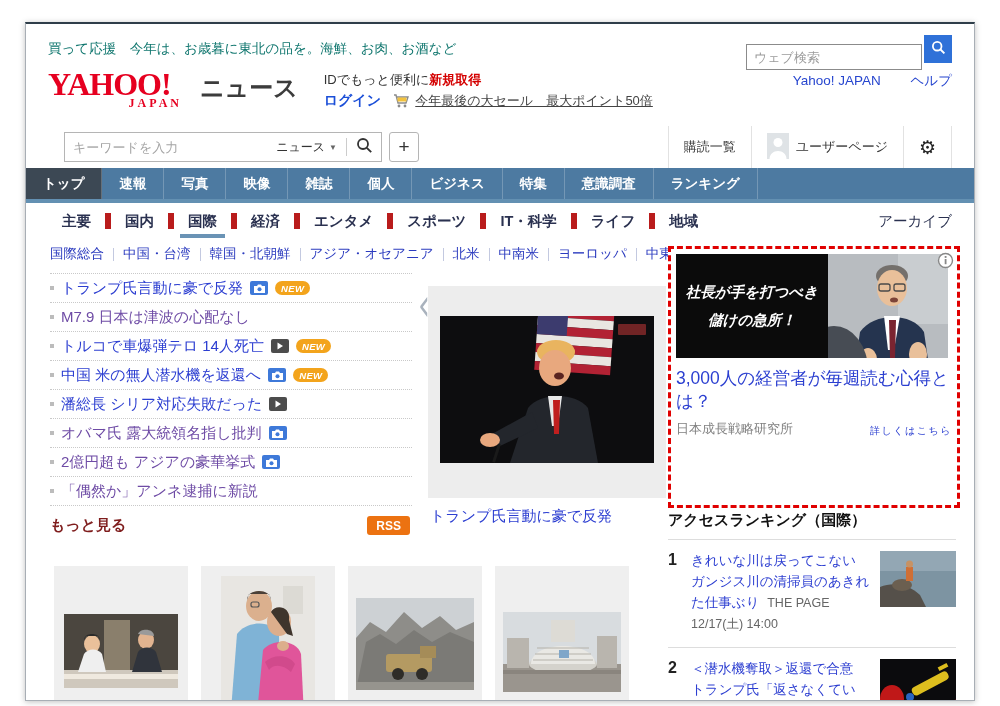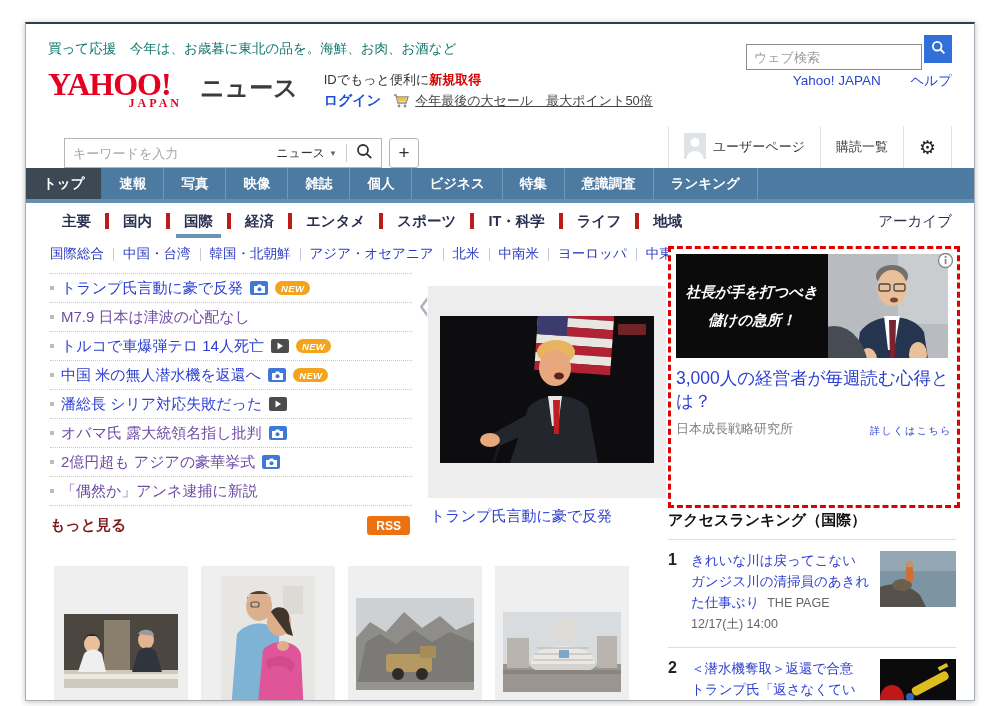--- a/index.html
+++ b/index.html
@@ -29,40 +29,40 @@
   .service-name{font-size:24px;font-weight:bold;color:#3c3c3c;margin:4px 0 0 4px;}
   .id-block{margin-left:26px;font-size:13px;line-height:1.55;margin-top:2px;white-space:nowrap;}
   .id-line1{color:#333;}
   .link-red{color:#d40000;font-weight:bold;cursor:pointer;}
   .login-link{color:#1b4fd8;font-weight:bold;font-size:14px;cursor:pointer;margin-right:8px;}
   .sale-link{color:#444;text-decoration:underline;cursor:pointer;}
   .cart{display:inline-block;vertical-align:-3px;margin-right:3px;}
   .header-links{margin-left:auto;font-size:13.5px;margin-top:4px;white-space:nowrap;}
   .header-links span{color:#2746cf;cursor:pointer;margin-left:26px;}
   
-  .search-row{display:flex;align-items:flex-end;height:42px;padding-left:16px;}
+  .search-row{display:flex;align-items:center;height:42px;padding-left:16px;}
   .kw-box{display:flex;align-items:center;border:1px solid #b5b5b5;height:28px;width:316px;background:#fff;}
   .kw-input{border:none;flex:1;padding:0 8px;font-size:13px;outline:none;color:#333;min-width:0;}
   .kw-input::placeholder{color:#a5a5a5;}
   .scope{font-size:12px;color:#333;display:flex;align-items:center;gap:4px;padding:0 9px;height:18px;border-right:1px solid #ccc;cursor:pointer;white-space:nowrap;}
   .scope .tri{font-size:8px;color:#666;}
   .mag-btn{width:34px;height:100%;display:flex;align-items:center;justify-content:center;background:#fff;border:none;cursor:pointer;}
   .plus-btn{width:30px;height:30px;border:1px solid #b5b5b5;border-radius:3px;margin-left:7px;display:flex;align-items:center;justify-content:center;font-size:19px;color:#333;background:#fff;cursor:pointer;}
   .user-cluster{margin-left:auto;display:flex;align-items:center;height:42px;font-size:13px;color:#333;}
   .uc-seg{display:flex;align-items:center;gap:7px;padding:0 15px;height:42px;border-left:1px solid #e2e2e2;cursor:pointer;white-space:nowrap;}
   .uc-seg:last-child{border-right:1px solid #e2e2e2;}
   .gear{font-family:"DejaVu Sans",sans-serif;font-size:19px;color:#222;}
   
   .main-tabs{display:flex;height:31px;background:#4d7aa1;border-bottom:4px solid #6390b2;}
   .tab{padding:0 17px;line-height:31px;color:#fff;font-size:13.5px;font-weight:bold;border-right:1px solid rgba(255,255,255,.22);cursor:pointer;white-space:nowrap;}
   .tab.active{background:#3c4854;}
   
   .sub-nav{display:flex;align-items:center;height:36px;font-size:14.5px;font-weight:bold;color:#2a3150;}
   .sub-item{padding:0 14px;cursor:pointer;position:relative;height:36px;line-height:36px;white-space:nowrap;}
-  .sub-item + .sub-item{border-left:4px solid #b91c1c;height:16px;line-height:16px;margin-top:0;align-self:center;}
+  .sub-item + .sub-item{border-left:6px solid #b91c1c;height:16px;line-height:16px;margin-top:0;align-self:center;}
   .sub-item.active::after{content:"";position:absolute;left:6px;right:6px;bottom:-9px;height:4px;background:#6a93b5;}
   .archive{margin-left:auto;font-size:14.5px;font-weight:normal;color:#2a3150;cursor:pointer;}
   
   .content{position:relative;height:469px;}
   .cat-row{position:absolute;left:2px;top:6px;display:flex;align-items:center;font-size:13.5px;color:#2b3bbf;white-space:nowrap;}
   .cat-link{cursor:pointer;}
   .cat-sep{width:1px;height:13px;background:#c3c9e0;margin:0 9px;}
   .news-list{position:absolute;left:2px;top:34px;width:362px;}
   .news-item{display:flex;align-items:center;gap:7px;height:28px;border-bottom:1px dotted #c9c9c9;font-size:15px;cursor:pointer;}
   .news-item:first-child{border-top:1px dotted #c9c9c9;}
@@ -165,31 +165,31 @@
             <svg width="17" height="17" viewBox="0 0 17 17">
                 <circle cx="7" cy="7" r="5" fill="none" stroke="#333" stroke-width="1.8"></circle>
                 <line x1="10.8" y1="10.8" x2="15.2" y2="15.2" stroke="#333" stroke-width="1.9"></line>
               </svg>
           </span>
         </button>
       </div>
       <button class="plus-btn">+</button>
       <div class="user-cluster">
         <div class="uc-seg">
+          <span>購読一覧</span>
+        </div>
+        <div class="uc-seg">
           <span>
             <svg width="22" height="26" viewBox="0 0 22 26">
                 <rect width="22" height="26" fill="#dfe3e6"></rect>
                 <circle cx="11" cy="9.5" r="4.5" fill="#fff"></circle>
                 <path d="M2.5 26c0-5 4-8 8.5-8s8.5 3 8.5 8z" fill="#fff"></path>
               </svg>
           </span>
           <span>ユーザーページ</span>
-        </div>
-        <div class="uc-seg">
-          <span>購読一覧</span>
         </div>
         <div class="uc-seg">
           <span class="gear">⚙</span>
         </div>
       </div>
     </div>
   </div>
 
   <div class="main-tabs">
     <div class="tab active">トップ</div>

